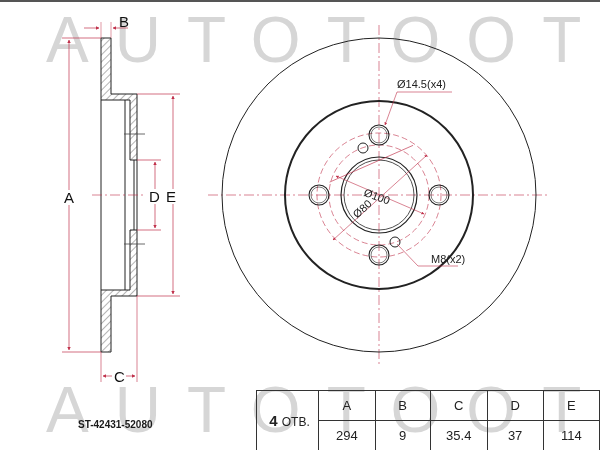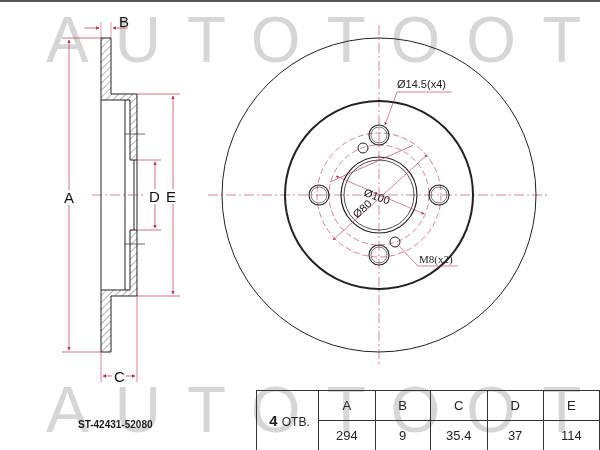--- a/index.html
+++ b/index.html
@@ -119,21 +119,21 @@
 
 <div class="lbl dim" style="left:119px; top:14px;">B</div>
 <div class="lbl dim" style="left:64px; top:190px; background:#fff;">A</div>
 <div class="lbl dim" style="left:149px; top:189px; background:#fff;">D</div>
 <div class="lbl dim" style="left:166px; top:189px; background:#fff;">E</div>
 <div class="lbl dim" style="left:114px; top:369px;">C</div>
 
 <div class="lbl annot" style="left:397px; top:79px;">Ø14.5(x4)</div>
 <div class="lbl annot" style="left:366px; top:187px; transform:rotate(20deg); transform-origin:left top;">Ø100</div>
 <div class="lbl annot" style="left:351px; top:212px; transform:rotate(-42deg); transform-origin:left top;">Ø80</div>
-<div class="lbl annot" style="left:419px; top:254px;font-family:Liberation Serif, serif;">M8(x2)</div>
+<div class="lbl annot" style="left:431px; top:254px;">M8(x2)</div>
 
 <div class="part-number">ST-42431-52080</div>
 
 <table class="spec">
   <tbody>
       <tr>
     <td class="holes" rowspan="2"><span>4</span> <span class="small">ОТВ.</span></td>
     <td class="col">A</td>
     <td class="col">B</td>
     <td class="col">C</td>

